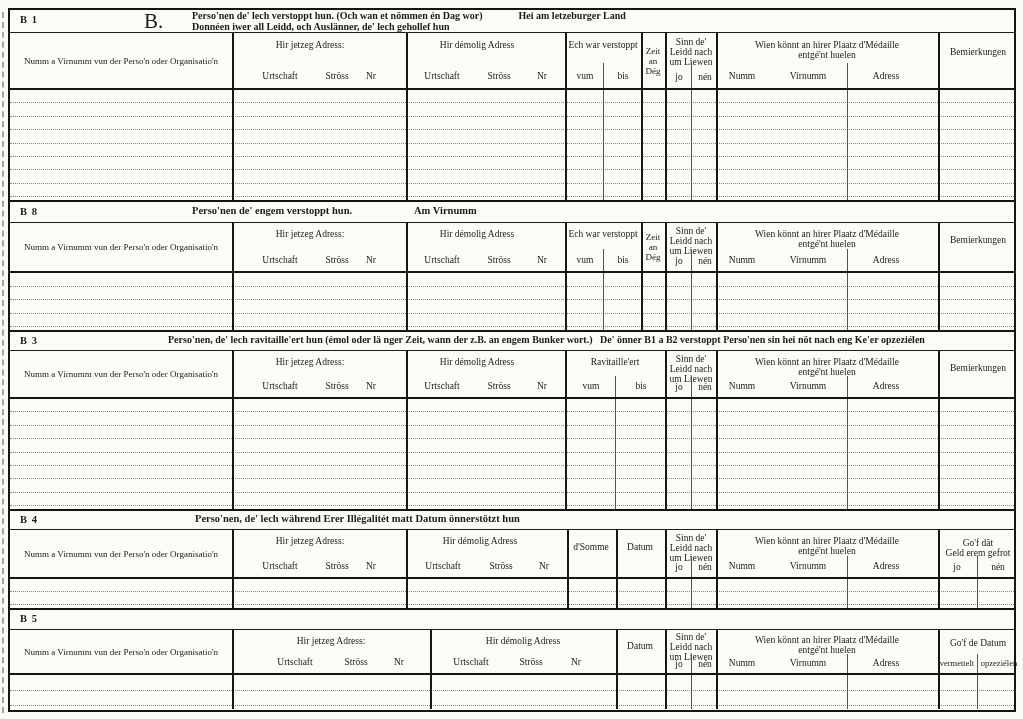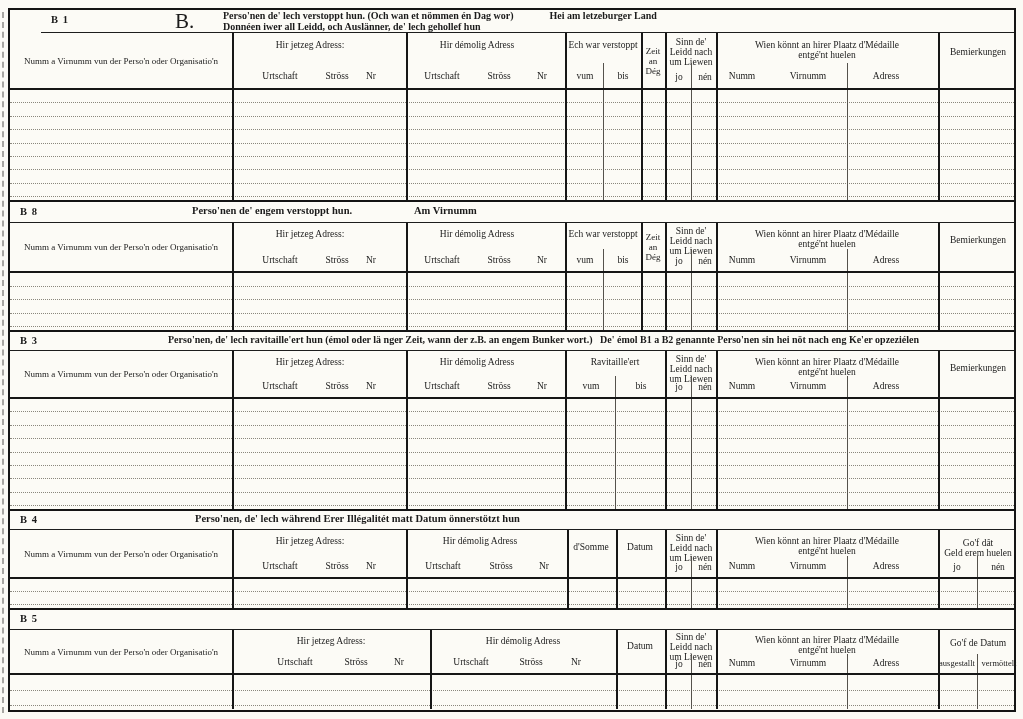--- a/index.html
+++ b/index.html
@@ -33,21 +33,21 @@
 </style>
 </head>
 <body>
 
 <div class="page">
   <div class="scan-edge"></div>
 
   <div class="table">
 
     <div class="sec" style="top:0;height:190px;">
-      <div class="trow" style="height:23px;margin-left:31px;">
+      <div class="trow" style="height:23px;">
         <span class="sid">B 1</span>
         <span class="bigb" style="left:134px;top:1px;">B.</span>
         <div class="tlines" style="left:182px;">
           <div>
             <span>Perso'nen de' lech verstoppt hun. (Och wan et nömmen én Dag wor)</span><span style="margin-left:36px;">Hei am letzeburger Land</span>
           </div>
           <div>Donnéen iwer all Leidd, och Auslänner, de' lech gehollef hun</div>
         </div>
       </div>
       <div class="hdr" style="height:57px;">
@@ -181,21 +181,21 @@
           <div class="vlt" style="left: 593px;"></div>
           <div class="vlt" style="left: 681px;"></div>
           <div class="vlt" style="left: 837px;"></div>
         </div>
     </div>
 
     <div class="sec bt" style="top:320px;height:179px;">
       <div class="trow" style="height:19px;">
         <span class="sid" style="top:3px;">B 3</span>
         <span class="ttl" style="left:158px;top:2px;font-size:10px;">Perso'nen, de' lech ravitaille'ert hun (émol oder lä nger Zeit, wann der z.B. an engem Bunker wort.)</span>
-        <span class="ttl" style="left:590px;top:2px;font-size:10px;">De' émol B1 a B2 genannte Perso'nen sin hei nöt nach eng Ke'er opzeziélen</span>
+        <span class="ttl" style="left:590px;top:2px;font-size:10px;">De' önner B1 a B2 verstoppt Perso'nen sin hei nöt nach eng Ke'er opzeziélen</span>
       </div>
       <div class="hdr" style="height:48px;">
         <span class="hcm" style="left:111px;">Numm a Virnumm vun der Perso'n oder Organisatio'n</span>
         <span class="hc" style="left:300px;top:6px;">Hir jetzeg Adress:</span>
         <span class="hc" style="left:270px;bottom:6px;">Urtschaft</span>
         <span class="hc" style="left:327px;bottom:6px;">Ströss</span>
         <span class="hc" style="left:361px;bottom:6px;">Nr</span>
         <span class="hc" style="left:467px;top:6px;">Hir démolig Adress</span>
         <span class="hc" style="left:432px;bottom:6px;">Urtschaft</span>
         <span class="hc" style="left:489px;bottom:6px;">Ströss</span>
@@ -275,21 +275,21 @@
         <span class="hc" style="left:695px;bottom:5px;">nén</span>
         <div class="hc hcc" style="left:817px;top:6px;">
           <div>Wien könnt an hirer Plaatz d'Médaille</div>
             <div>entgé'nt huelen</div>
         </div>
         <span class="hc" style="left:732px;bottom:6px;">Numm</span>
         <span class="hc" style="left:798px;bottom:6px;">Virnumm</span>
         <span class="hc" style="left:876px;bottom:6px;">Adress</span>
         <div class="hc hcc" style="left:968px;top:8px;">
           <div>Go'f dât</div>
-            <div>Geld erem huelen</div>
+            <div>Geld erem gefrot</div>
         </div>
         <span class="hc" style="left:947px;bottom:5px;">jo</span>
         <span class="hc" style="left:988px;bottom:5px;">nén</span>
       <div class="vl" style="left: 222px;"></div>
           <div class="vl" style="left: 396px;"></div>
           <div class="vl" style="left: 557px;"></div>
           <div class="vl" style="left: 606px;"></div>
           <div class="vl" style="left: 655px;"></div>
           <div class="vl" style="left: 706px;"></div>
           <div class="vl" style="left: 928px;"></div>
@@ -336,22 +336,22 @@
         <span class="hc" style="left:669px;bottom:4px;">jo</span>
         <span class="hc" style="left:695px;bottom:4px;">nén</span>
         <div class="hc hcc" style="left:817px;top:5px;">
           <div>Wien könnt an hirer Plaatz d'Médaille</div>
             <div>entgé'nt huelen</div>
         </div>
         <span class="hc" style="left:732px;bottom:5px;">Numm</span>
         <span class="hc" style="left:798px;bottom:5px;">Virnumm</span>
         <span class="hc" style="left:876px;bottom:5px;">Adress</span>
         <span class="hc" style="left:968px;top:8px;">Go'f de Datum</span>
-        <span class="hc hcs" style="left:947px;bottom:5px;">ausgestallt</span>
-        <span class="hc hcs" style="left:989px;bottom:5px;">vermöttelt</span>
+        <span class="hc hcs" style="left:947px;bottom:5px;">vermettelt</span>
+        <span class="hc hcs" style="left:989px;bottom:5px;">opzeziélen</span>
       <div class="vl" style="left: 222px;"></div>
           <div class="vl" style="left: 420px;"></div>
           <div class="vl" style="left: 606px;"></div>
           <div class="vl" style="left: 655px;"></div>
           <div class="vl" style="left: 706px;"></div>
           <div class="vl" style="left: 928px;"></div>
           <div class="vlp" style="left: 681px;"></div>
           <div class="vlp" style="left: 837px;"></div>
           <div class="vlp" style="left: 967px;"></div>
         </div>

